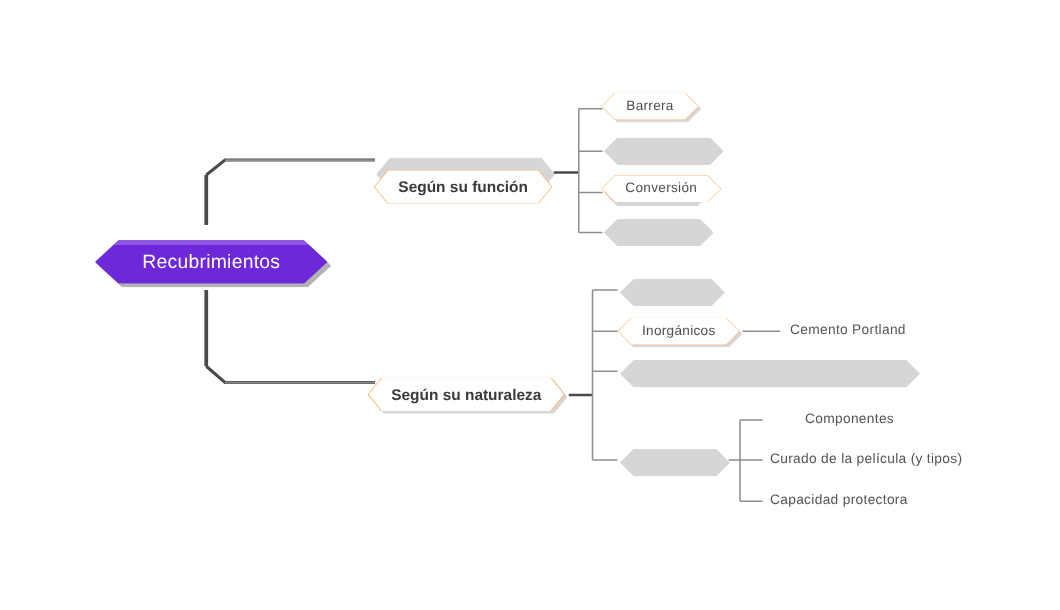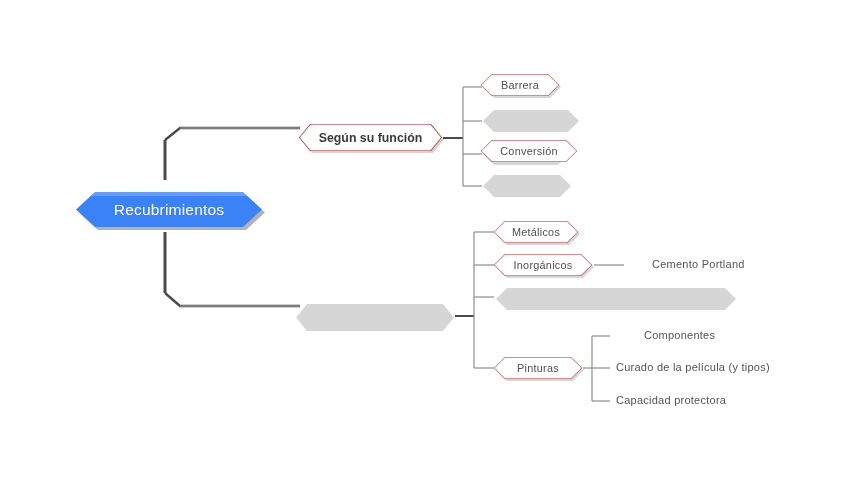--- a/index.html
+++ b/index.html
@@ -39,41 +39,41 @@
     --chamfer: 11px;
     clip-path: polygon(var(--chamfer) 0%, calc(100% - var(--chamfer)) 0%,
                        100% 50%,
                        calc(100% - var(--chamfer)) 100%, var(--chamfer) 100%,
                        0% 50%);
   }
 
   
   .node-root {
     --chamfer: 19px;
-    background: #3b82f6;
+    background: #6d28d9;
     color: #ffffff;
     font-size: 15.5px;
     letter-spacing: .2px;
     z-index: 4;
   }
   .node-root .cap {
     position: absolute;
     left: 0; right: 0; top: 0;
     height: 4px;
     background: rgba(255,255,255,.22);
   }
   .root-shadow {
     position: absolute;
     background: rgba(0,0,0,.30);
     z-index: 3;
   }
 
   
   .node-outline {
-    background: #b91c1c;   
+    background: #fdba74;   
     color: #3c3c3c;
     z-index: 4;
   }
   .node-outline .inner {
     position: absolute;
     left: 0; top: 0;
     width: 100%;
     height: 100%;
     background: #ffffff;
     display: flex;
@@ -144,58 +144,55 @@
     </g>
   </svg>
 
   <div class="root-shadow hex node-root" style="left:79px; top:195px; width:186px; height:35px;"></div>
   <div class="node hex node-root" style="left:76px; top:192px; width:186px; height:35px;">
     <span class="cap"></span>
     <span>Recubrimientos</span>
   </div>
 
   <div class="hex-shadow hex" style="left:301px; top:126px; width:143px; height:27px; background:rgba(0,0,0,.16);"></div>
-  <div class="node hex node-outline node-branch" style="left:299px; top:124px; width:143px; height:27px;">
+  <div class="node hex node-outline node-branch" style="left:299px; top:136px; width:143px; height:27px;">
     <span class="inner hex">Según su función</span>
   </div>
 
   <div class="hex-shadow hex" style="left:483px; top:76px; width:78px; height:22px;"></div>
   <div class="node hex node-outline node-child" style="left:481px; top:74px; width:78px; height:22px;">
     <span class="inner hex">Barrera</span>
   </div>
 
   <div class="hex-shadow hex" style="left:483px; top:110px; width:96px; height:22px;"></div>
   <div class="node hex node-outline node-child" style="left:481px; top:108px; width:96px; height:22px;margin-top:32px;">
     <span class="inner hex">Conversión</span>
   </div>
 
   <div class="hex-shadow hex" style="left:483px; top:143px; width:86px; height:22px;"></div>
 
   <div class="hex-shadow hex" style="left:483px; top:175px; width:88px; height:22px;"></div>
 
   <div class="hex-shadow hex" style="left:296px; top:304px; width:158px; height:27px;"></div>
+  <div class="node hex node-outline node-branch" style="left:294px; top:302px; width:158px; height:27px;">
+    <span class="inner hex">Según su naturaleza</span>
+  </div>
 
   <div class="hex-shadow hex" style="left:496px; top:223px; width:84px; height:22px;"></div>
-  <div class="node hex node-outline node-child" style="left:494px; top:221px; width:84px; height:22px;">
-    <span class="inner hex">Metálicos</span>
-  </div>
 
   <div class="hex-shadow hex" style="left:496px; top:256px; width:98px; height:22px;"></div>
   <div class="node hex node-outline node-child" style="left:494px; top:254px; width:98px; height:22px;">
     <span class="inner hex">Inorgánicos</span>
   </div>
 
   <div class="hex-shadow hex" style="left:496px; top:288px; width:240px; height:22px;"></div>
 
   <div class="hex-shadow hex" style="left:496px; top:359px; width:88px; height:22px;"></div>
-  <div class="node hex node-outline node-child" style="left:494px; top:357px; width:88px; height:22px;">
-    <span class="inner hex">Pinturas</span>
-  </div>
-
-  <div class="leaf" style="left:652px; top:258px;">
+
+  <div class="leaf" style="left:632px; top:258px;">
     <span>Cemento Portland</span>
   </div>
 
   <div class="leaf" style="left:644px; top:329px;">
     <span>Componentes</span>
   </div>
 
   <div class="leaf" style="left:616px; top:361px;">
     <span>Curado de la película (y tipos)</span>
   </div>

